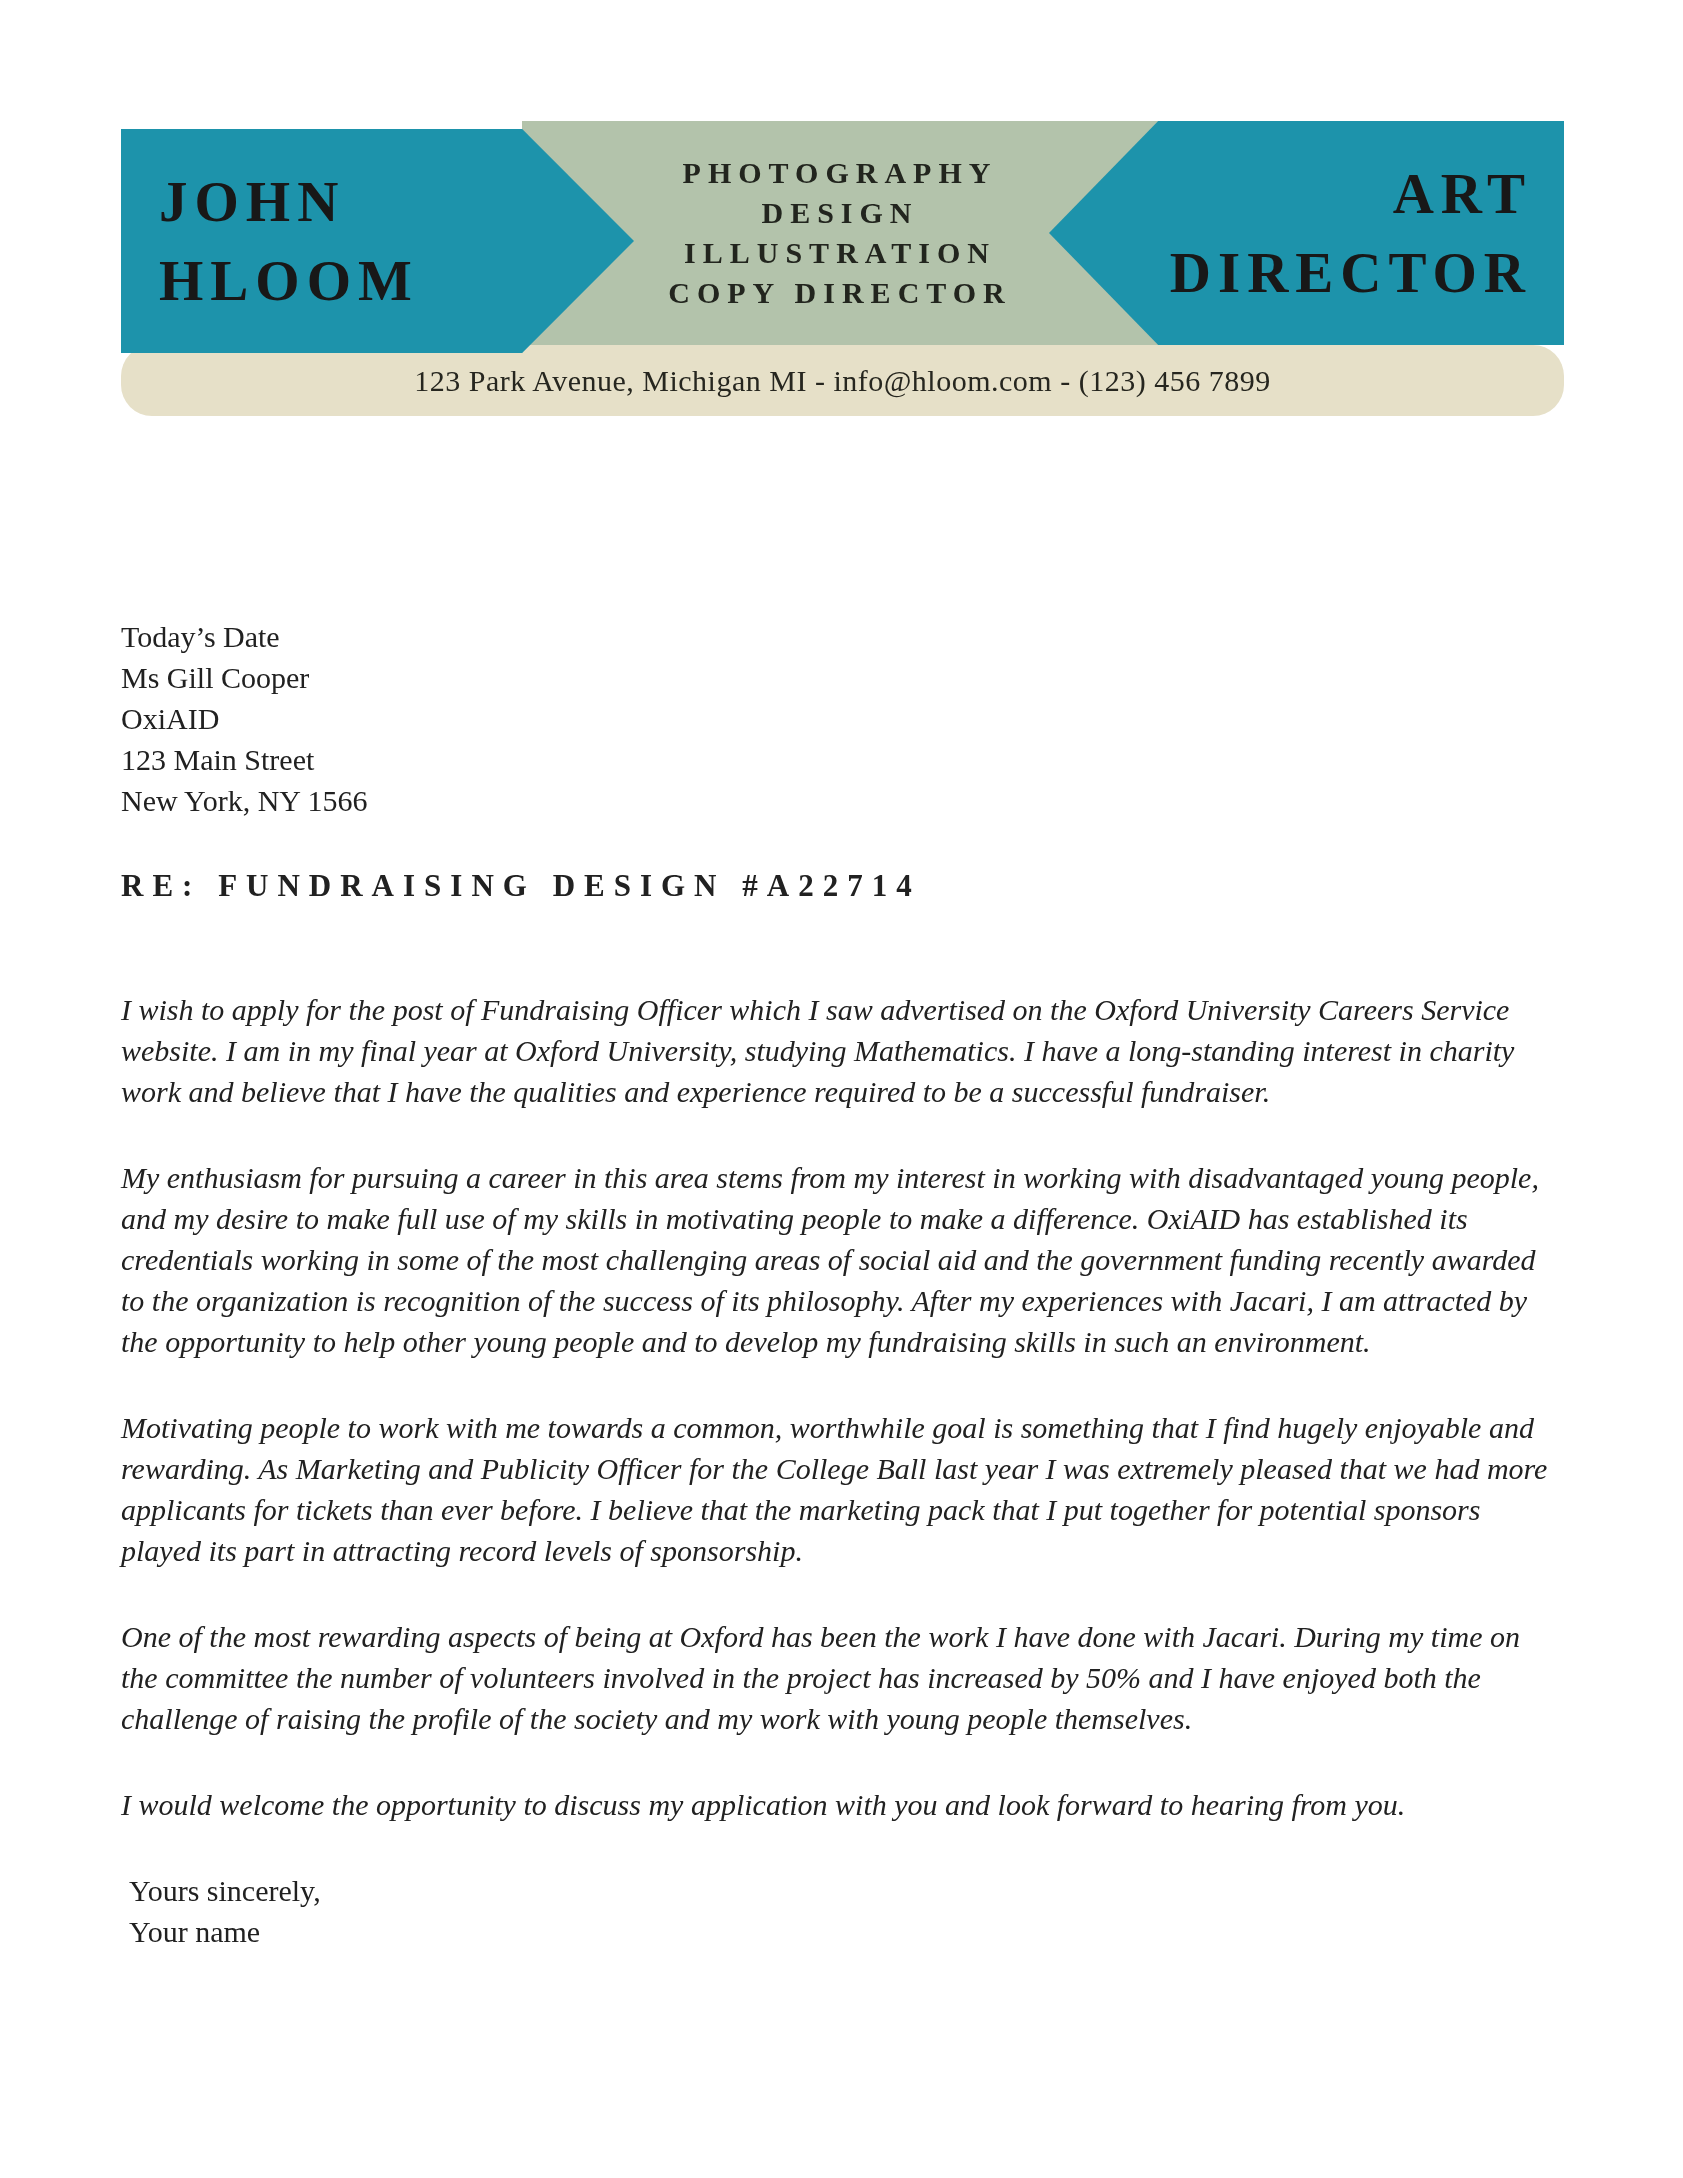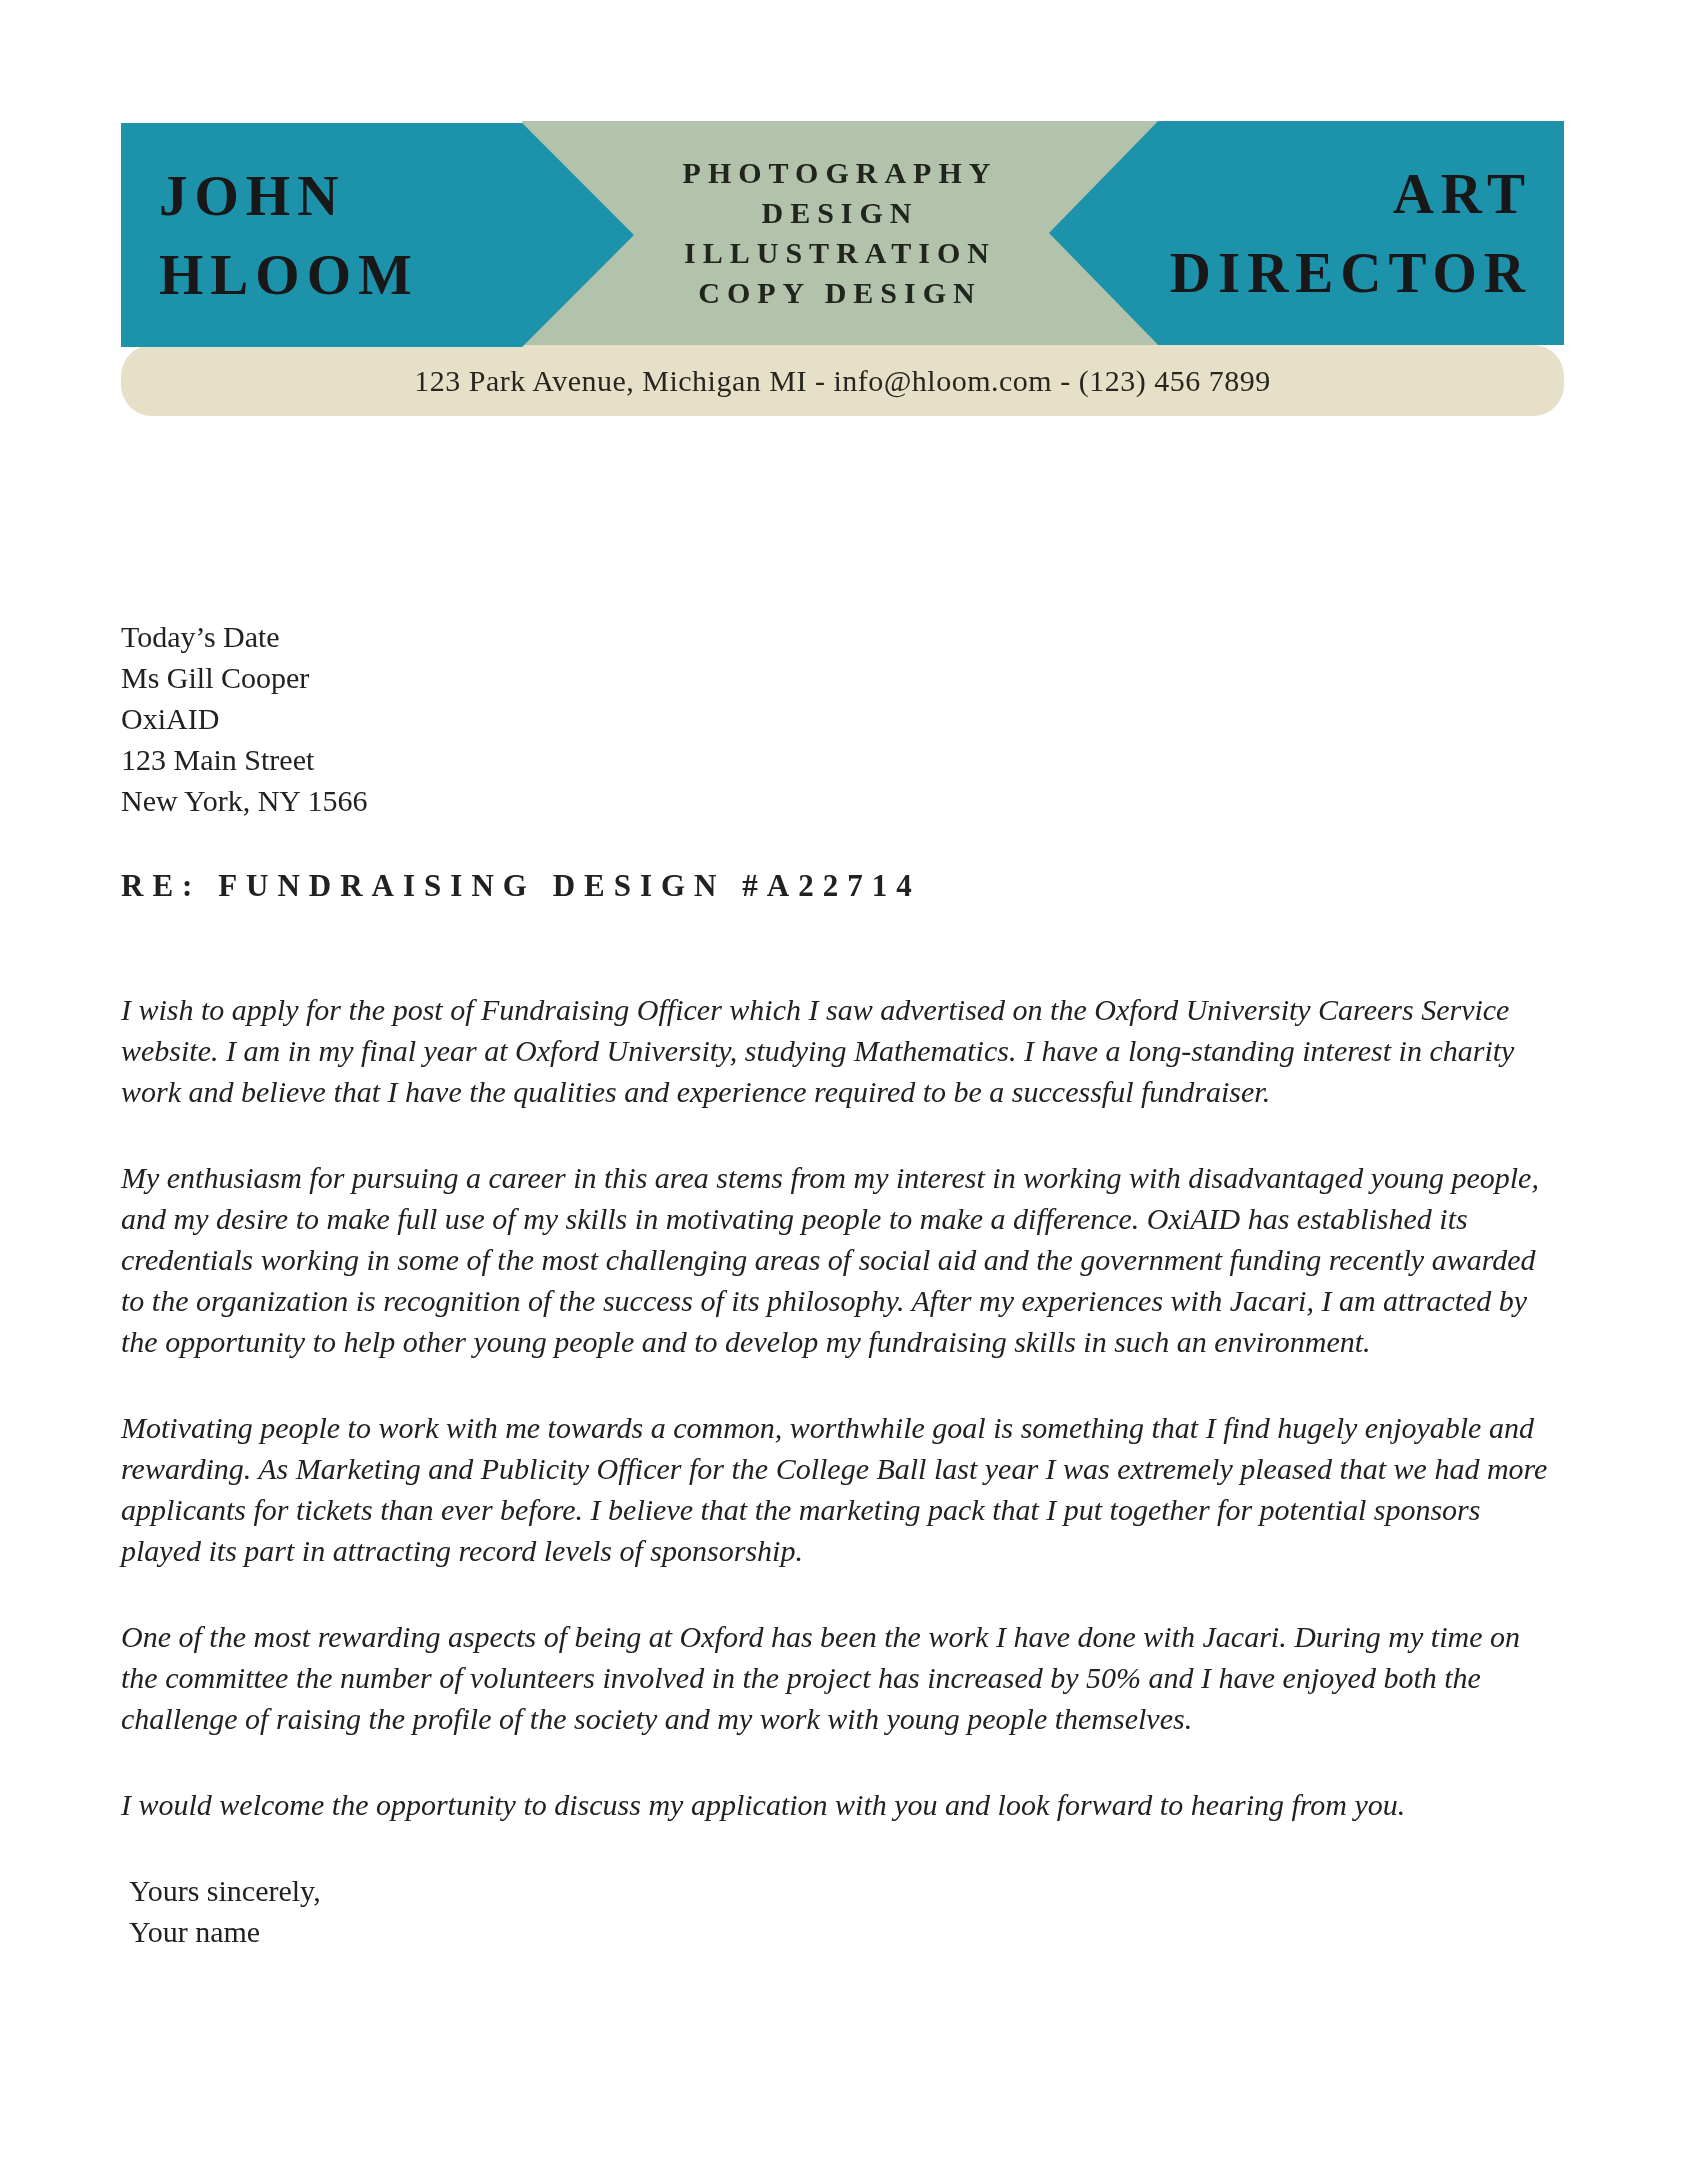--- a/index.html
+++ b/index.html
@@ -44,21 +44,21 @@
     font-weight: bold;
     letter-spacing: 7px;
     line-height: 40px;
     color: #22251e;
     text-align: center;
     white-space: nowrap;
   }
   .teal-left {
     position: absolute;
     left: 0;
-    top: 2px;
+    top: 8px;
     width: 513px;
     height: 100%;
     background: var(--teal);
     clip-path: polygon(0% 0%, 78.2% 0%, 100% 50%, 78.2% 100%, 0% 100%);
     display: flex;
     flex-direction: column;
     justify-content: center;
     box-sizing: border-box;
     padding-left: 38px;
   }
@@ -131,21 +131,21 @@
 </head>
 <body>
 
 <div class="header">
   <div class="band">
 
     <div class="sage-panel">
       <div class="skill-line">PHOTOGRAPHY</div>
       <div class="skill-line">DESIGN</div>
       <div class="skill-line">ILLUSTRATION</div>
-      <div class="skill-line">COPY DESIGN</div>
+      <div class="skill-line">COPY DIRECTOR</div>
     </div>
 
     <div class="teal-left">
       <div class="banner-name-line">JOHN</div>
       <div class="banner-name-line">HLOOM</div>
     </div>
 
     <div class="teal-right">
       <div class="banner-name-line">ART</div>
       <div class="banner-name-line">DIRECTOR</div>

